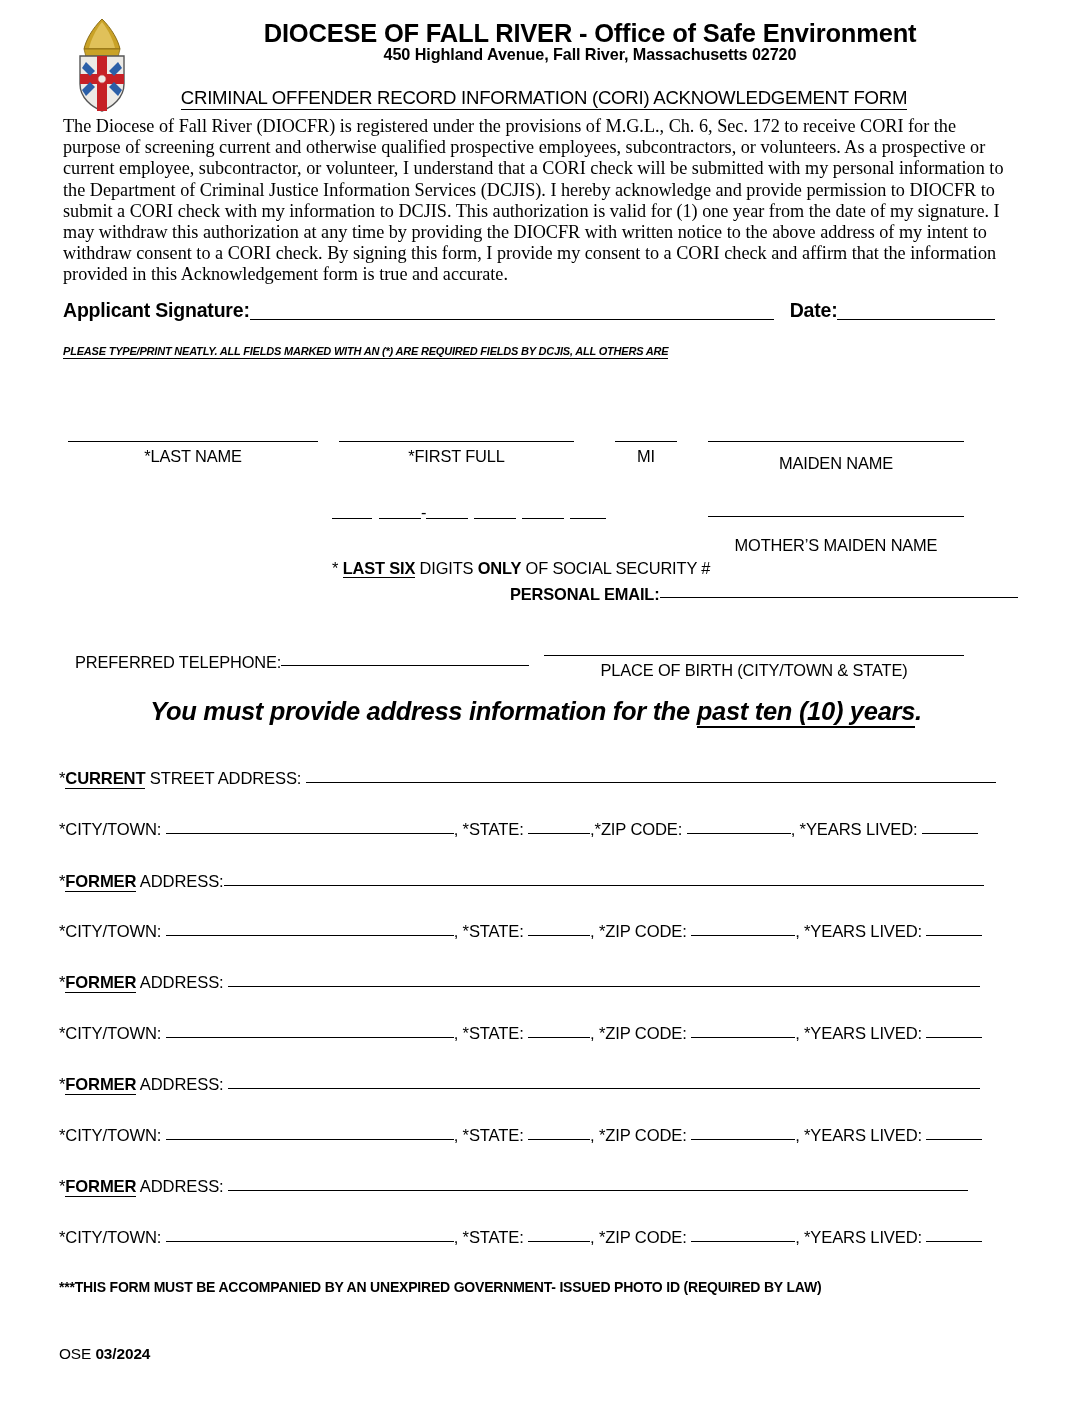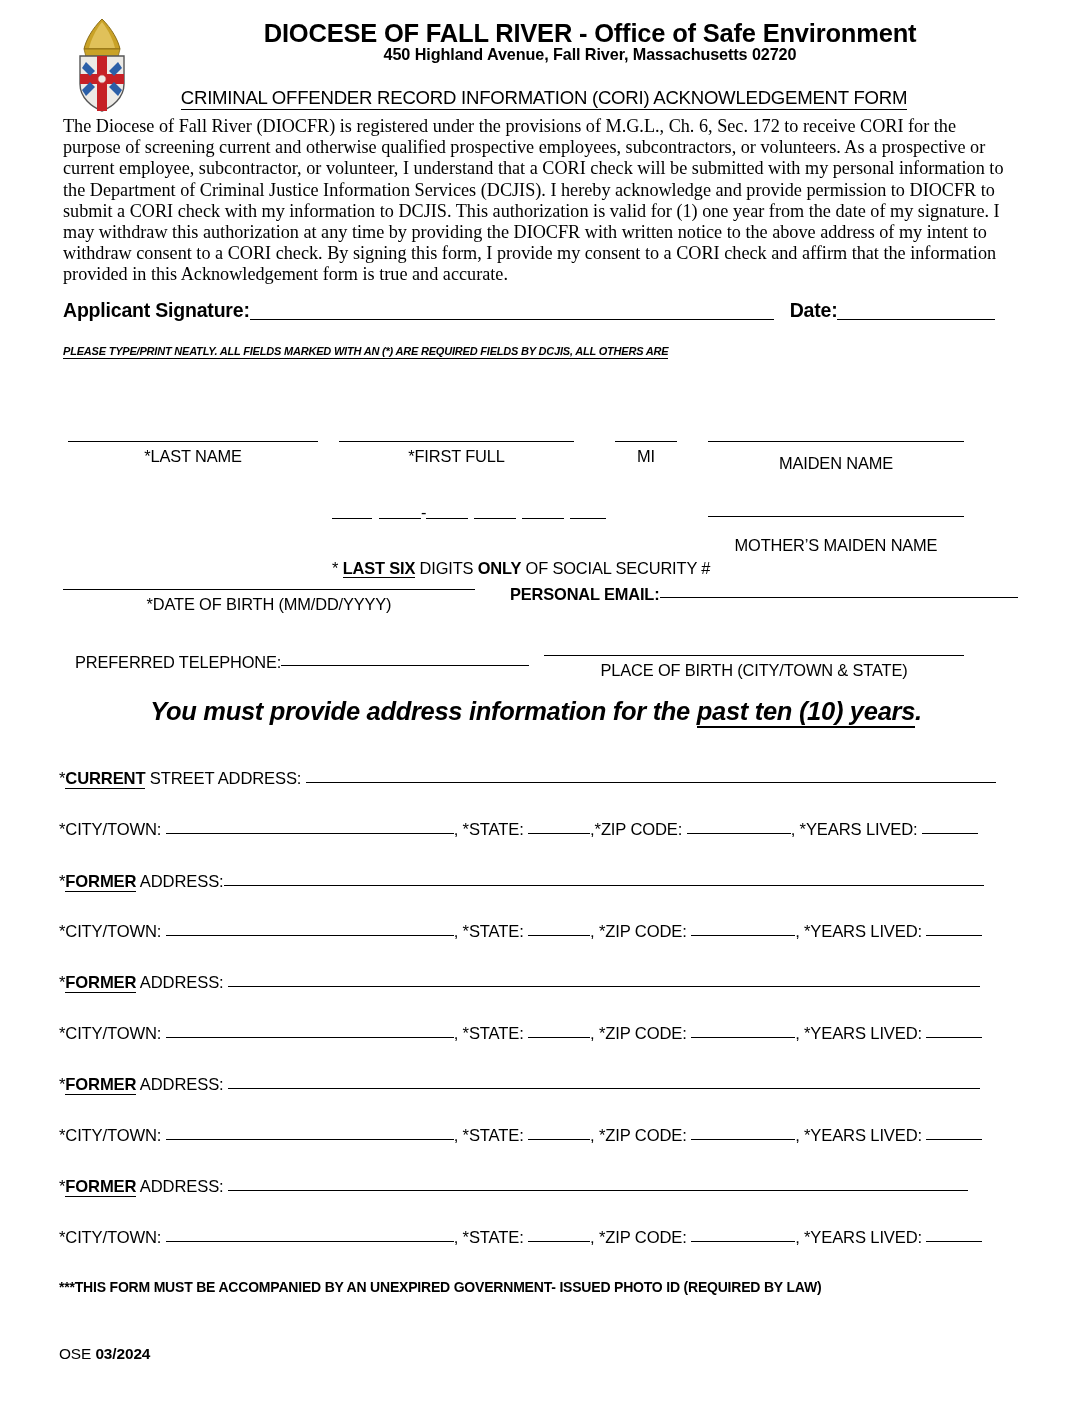--- a/index.html
+++ b/index.html
@@ -295,24 +295,20 @@
   </div>
   <div class="field-abs" style="left:332px; top:531px; width:360px; text-align:center;margin-top:28px;">
     <span>* </span><span style="font-weight:bold;border-bottom:1.6px solid #000;">LAST SIX</span><span> DIGITS </span><span style="font-weight:bold">ONLY</span><span> OF SOCIAL SECURITY #</span>
   </div>
 
   <div class="capwrap" style="left:708px; top:516px; width:256px;">
     <div class="fieldline"></div>
     <div class="cap" style="margin-top:19px">MOTHER’S MAIDEN NAME</div>
   </div>
 
-  <div class="capwrap" style="left:63px; top:589px; width:412px;">
-    <div class="fieldline"></div>
-    <div class="cap">*DATE OF BIRTH (MM/DD/YYYY)</div>
-  </div>
 
   <div class="field-abs" style="left:510px; top:585px; font-weight:bold;">
     <span>PERSONAL EMAIL:</span><span class="uline" style="width:358px;vertical-align:2px"></span>
   </div>
 
   <div class="field-abs" style="left:75px; top:653px;">
     <span>PREFERRED TELEPHONE:</span><span class="uline" style="width:248px;vertical-align:2px"></span>
   </div>
 
   <div class="capwrap" style="left:544px; top:655px; width:420px;">

